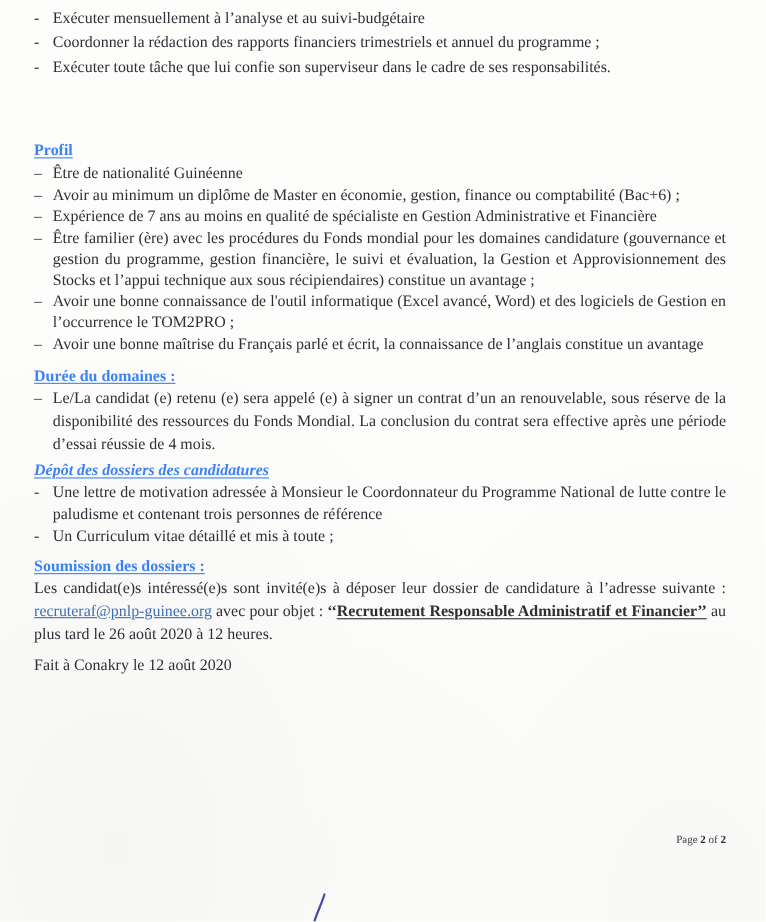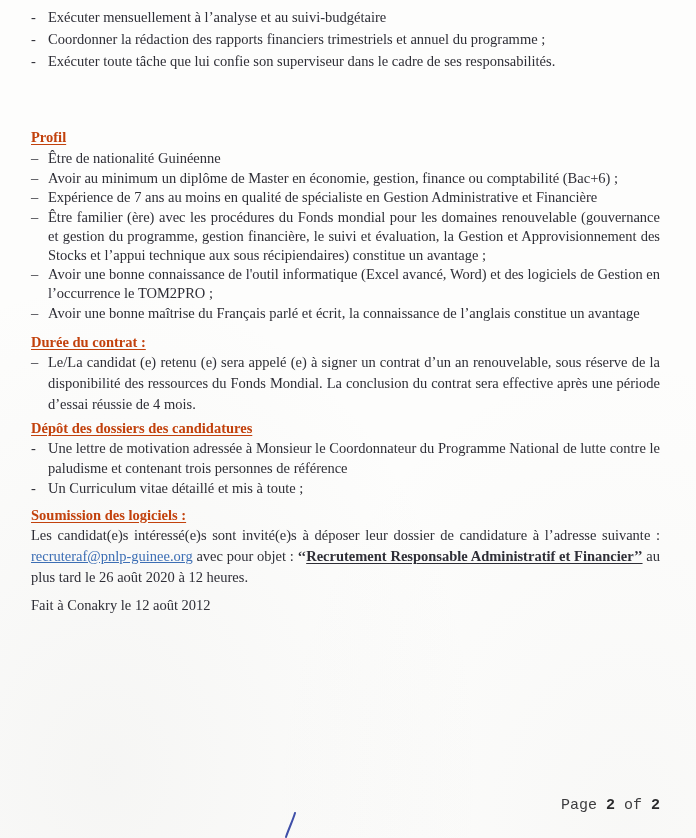--- a/index.html
+++ b/index.html
@@ -23,50 +23,50 @@
   }
   .list .li{display:flex;}
   .list .marker{flex:0 0 17px;}
   .list .litext{flex:1;text-align:justify;}
   .top-list{line-height:22px;}
   .heading{
     font-weight:bold;
     text-decoration:underline;
     text-underline-offset:2px;
     line-height:19px;
-    color:#c2410c;
+    color:#3b82f6;
   }
   .profil-h{margin-top:56px;}
   .profil-list{margin-top:2px;line-height:19px;}
   .profil-list .li{margin-bottom:0.5px;}
   .duree-h{margin-top:10px;}
   .duree-list{line-height:21px;}
-  .depot-h{margin-top:4px;}
+  .depot-h{margin-top:4px;font-style:italic;}
   .para{margin:0;}
   .depot-intro{line-height:19px;}
   .depot-list{line-height:20px;}
   .soum-h{margin-top:7px;line-height:20px;}
   .justify{text-align:justify;}
   .soum-para{line-height:21px;}
   .note{margin-top:6px;line-height:22px;}
   .closing{margin-top:7px;line-height:20px;}
   .email{
     text-decoration:underline;
     cursor:pointer;
   }
   .q-open{font-weight:bold;}
   .subject{
     font-weight:bold;
     text-decoration:underline;
     text-underline-offset:2px;
   }
   .footer{
-    position:absolute;right:36px;top:797px;
-    font-family:Liberation Mono, monospace;
-    font-size:15px;color:#3d3d3f;
+    position:absolute;right:36px;top:758px;
+    font-family:Liberation Serif, serif;
+    font-size:10px;color:#3d3d3f;
   }
   .footer b{font-weight:bold;color:#2c2c2e;}
   .pen-mark{position:absolute;left:283px;top:812px;}
 </style>
 </head>
 <body>
 
 <div class="page">
   <div class="scan-tint"></div>
 
@@ -97,33 +97,33 @@
         <div class="li">
           <span class="marker">–</span>
           <span class="litext">Avoir au minimum un diplôme de Master en économie, gestion, finance ou comptabilité (Bac+6) ;</span>
         </div>
         <div class="li">
           <span class="marker">–</span>
           <span class="litext">Expérience de 7 ans au moins en qualité de spécialiste en Gestion Administrative et Financière</span>
         </div>
         <div class="li">
           <span class="marker">–</span>
-          <span class="litext">Être familier (ère) avec les procédures du Fonds mondial pour les domaines renouvelable (gouvernance et gestion du programme, gestion financière, le suivi et évaluation, la Gestion et Approvisionnement des Stocks et l’appui technique aux sous récipiendaires) constitue un avantage ;</span>
+          <span class="litext">Être familier (ère) avec les procédures du Fonds mondial pour les domaines candidature (gouvernance et gestion du programme, gestion financière, le suivi et évaluation, la Gestion et Approvisionnement des Stocks et l’appui technique aux sous récipiendaires) constitue un avantage ;</span>
         </div>
         <div class="li">
           <span class="marker">–</span>
           <span class="litext">Avoir une bonne connaissance de l'outil informatique (Excel avancé, Word) et des logiciels de Gestion en l’occurrence le TOM2PRO ;</span>
         </div>
         <div class="li">
           <span class="marker">–</span>
           <span class="litext">Avoir une bonne maîtrise du Français parlé et écrit, la connaissance de l’anglais constitue un avantage</span>
         </div>
       </div>
 
-    <div class="heading duree-h">Durée du contrat :</div>
+    <div class="heading duree-h">Durée du domaines :</div>
 
     <div class="list duree-list">
         <div class="li">
           <span class="marker">–</span>
           <span class="litext">Le/La candidat (e) retenu (e) sera appelé (e) à signer un contrat d’un an renouvelable, sous réserve de la disponibilité des ressources du Fonds Mondial. La conclusion du contrat sera effective après une période d’essai réussie de 4 mois.</span>
         </div>
       </div>
 
     <div class="heading depot-h">Dépôt des dossiers des candidatures</div>
 
@@ -132,26 +132,26 @@
         <div class="li">
           <span class="marker">-</span>
           <span class="litext">Une lettre de motivation adressée à Monsieur le Coordonnateur du Programme National de lutte contre le paludisme et contenant trois personnes de référence</span>
         </div>
         <div class="li">
           <span class="marker">-</span>
           <span class="litext">Un Curriculum vitae détaillé et mis à toute ;</span>
         </div>
       </div>
 
-    <div class="heading soum-h">Soumission des logiciels :</div>
+    <div class="heading soum-h">Soumission des dossiers :</div>
 
     <p class="para justify soum-para"><span>Les candidat(e)s intéressé(e)s sont invité(e)s à déposer leur dossier de candidature à l’adresse suivante : </span><a class="email" style="color: rgb(60, 110, 180);">recruteraf@pnlp-guinee.org</a><span> avec pour objet : </span><span class="q-open">‘‘</span><span class="subject">Recrutement Responsable Administratif et Financier’’</span><span> au plus tard le 26 août 2020 à 12 heures.</span></p>
 
 
-    <p class="para closing">Fait à Conakry le 12 août 2012</p>
+    <p class="para closing">Fait à Conakry le 12 août 2020</p>
 
   </div>
 
   <div class="footer"><span>Page</span> <b>2</b> <span>of</span> <b>2</b></div>
 
   <svg class="pen-mark" width="20" height="26" viewBox="0 0 20 26">
     <path d="M12 1 C 10 8, 6 16, 3 25" fill="none" stroke="#3f4fa8" stroke-width="2" stroke-linecap="round"></path>
   </svg>
 </div>
 

